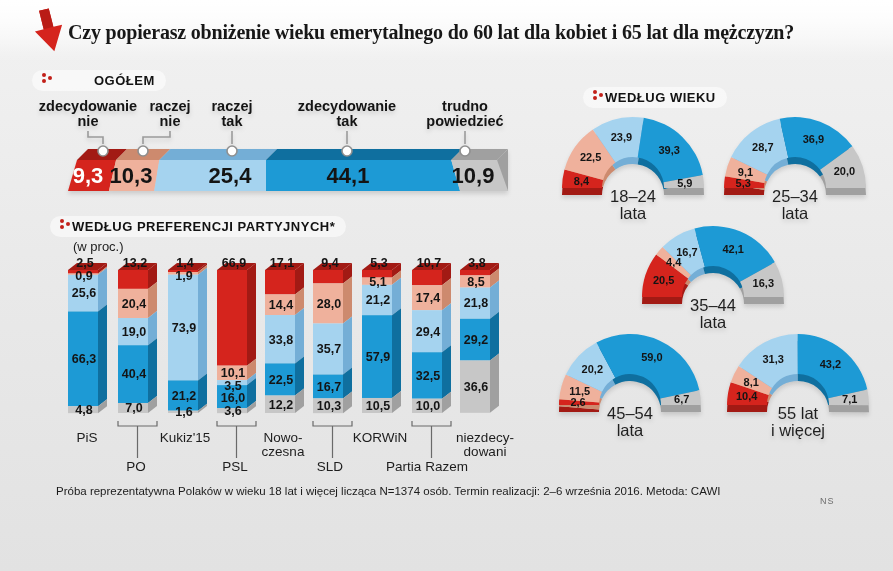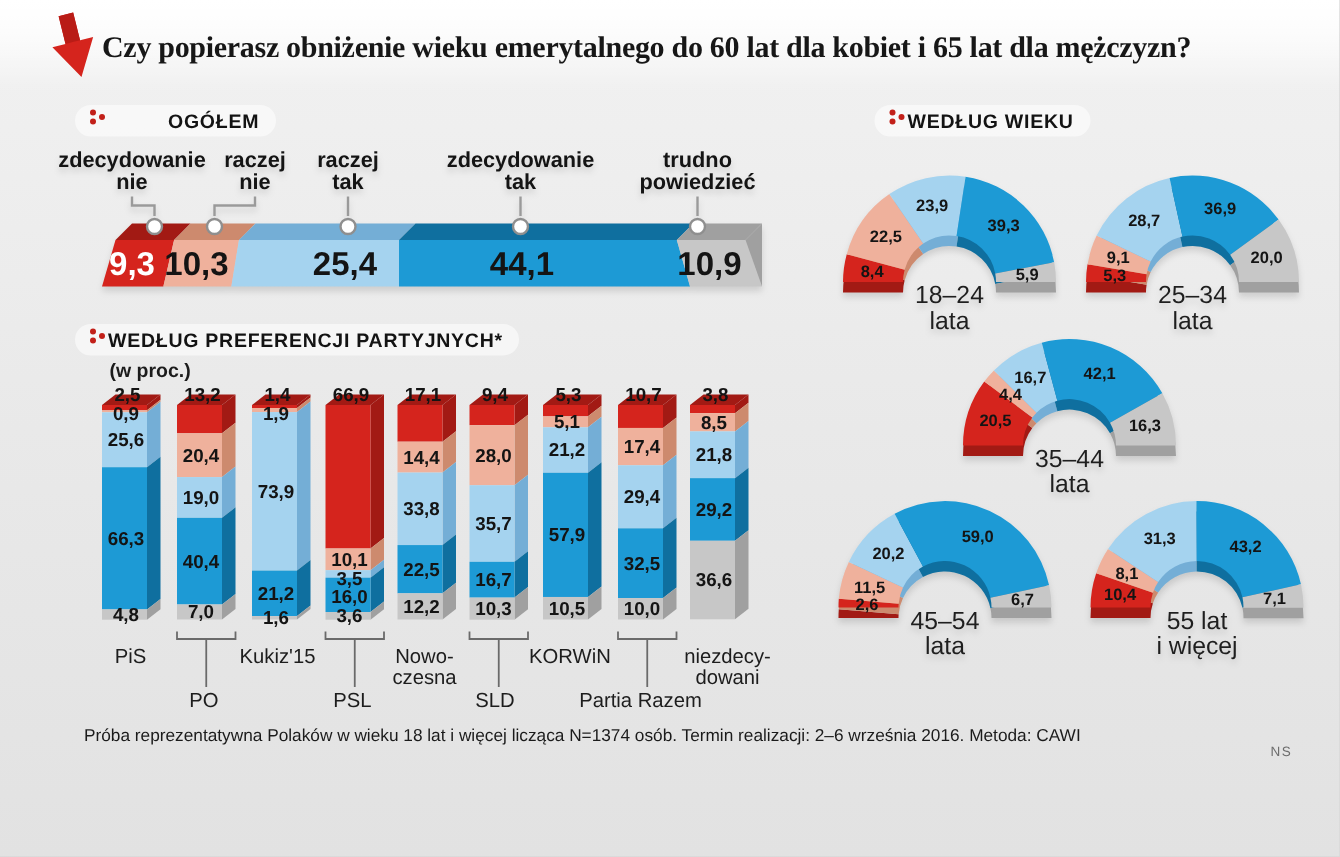--- a/index.html
+++ b/index.html
@@ -17,42 +17,42 @@
   }
   .arrow-wrap{position:absolute;left:31px;top:6px;width:36px;height:52px;}
   .sec-head{
     position:absolute;display:inline-flex;align-items:center;gap:8px;
     font-size:13px;font-weight:bold;letter-spacing:0.5px;color:#131313;
     background:rgba(255,255,255,0.55);padding:3px 11px 3px 8px;border-radius:12px;
   }
   .dots{position:relative;width:4px;height:4px;border-radius:50%;background:#c22019;display:inline-block;flex:0 0 4px;margin-left:2px;}
   .dots::before{content:"";position:absolute;left:0;top:-6px;width:4px;height:4px;border-radius:50%;background:#c22019;}
   .dots::after{content:"";position:absolute;left:6px;top:-3px;width:4px;height:4px;border-radius:50%;background:#c22019;}
-  .sub-head{position:absolute;font-size:13px;color:#1c1c1c;font-weight:bold;}
+  .sub-head{position:absolute;font-size:13px;color:#1c1c1c;}
   svg{position:absolute;overflow:visible;}
   svg text{font-family:"Liberation Sans",sans-serif;}
   .shadowed{filter:drop-shadow(0 3px 2px rgba(0,0,0,0.13));}
   .footer{position:absolute;left:56px;top:483px;font-size:11.5px;line-height:17px;color:#1b1b1b;}
-  .ns{position:absolute;left:847px;top:496px;font-size:9px;color:#6d6d6d;letter-spacing:1px;}
+  .ns{position:absolute;left:820px;top:496px;font-size:9px;color:#6d6d6d;letter-spacing:1px;}
 </style>
 </head>
 <body>
 
 <div class="stage">
   <div class="topband"></div>
 
   <div class="arrow-wrap">
     <svg width="36" height="52" viewBox="0 0 36 52" style="position:static">
       <polygon points="13,3 23,3 23,22 32,22 18,46 4,22 13,22" transform="rotate(-14 18 24)" fill="#d5241d"></polygon>
       <polygon points="13,3 23,3 23,22 18,22 13,22" transform="rotate(-14 18 24)" fill="#b91c16"></polygon>
     </svg>
   </div>
   <h1 class="page-title">Czy popierasz obniżenie wieku emerytalnego do 60 lat dla kobiet i 65 lat dla mężczyzn?</h1>
 
-  <div class="sec-head" style="left:50px;top:70px;gap:48px;">
+  <div class="sec-head" style="left:32px;top:70px;gap:48px;">
     <span class="dots"></span>
     <span>OGÓŁEM</span>
   </div>
   <svg id="overall-svg" class="shadowed" style="left:40px;top:95px;" width="500" height="110" viewBox="0 0 500 110">
       <polygon points="48,54 87.06,54 76.06,65 37,65" fill="#a21a14"></polygon>
       <polygon points="37,65 76.06,65 68.92000000000002,96 28,96" fill="#d5241d"></polygon>
       <polygon points="87.06,54 130.32,54 119.32000000000001,65 76.06,65" fill="#cd8a6e"></polygon>
       <polygon points="76.06,65 119.32000000000001,65 114.24000000000001,96 68.92000000000002,96" fill="#efb19c"></polygon>
       <polygon points="130.32,54 237,54 226,65 119.32000000000001,65" fill="#74aed6"></polygon>
       <polygon points="119.32000000000001,65 226,65 226,96 114.24000000000001,96" fill="#a5d3ef"></polygon>
@@ -252,21 +252,21 @@
       <text x="195" y="216" text-anchor="middle" fill="#1d1d1d" font-size="13.5">PSL</text>
       <text x="243" y="187" text-anchor="middle" fill="#1d1d1d" font-size="13.5">Nowo-</text>
       <text x="243" y="201" text-anchor="middle" fill="#1d1d1d" font-size="13.5">czesna</text>
       <text x="290" y="216" text-anchor="middle" fill="#1d1d1d" font-size="13.5">SLD</text>
       <text x="340" y="187" text-anchor="middle" fill="#1d1d1d" font-size="13.5">KORWiN</text>
       <text x="387" y="216" text-anchor="middle" fill="#1d1d1d" font-size="13.5">Partia Razem</text>
       <text x="445" y="187" text-anchor="middle" fill="#1d1d1d" font-size="13.5">niezdecy-</text>
       <text x="445" y="201" text-anchor="middle" fill="#1d1d1d" font-size="13.5">dowani</text>
     </svg>
 
-  <div class="sec-head" style="left:583px;top:70px;align-items:center;">
+  <div class="sec-head" style="left:583px;top:87px;align-items:center;">
     <span class="dots"></span>
     <span>WEDŁUG WIEKU</span>
   </div>
   <svg id="age-svg" class="shadowed" style="left:550px;top:95px;" width="343" height="345" viewBox="0 0 343 345">
       <path d="M12.0,93.0 A71,71 0 0 1 14.5,74.5 L53.1,84.9 A31,31 0 0 0 52.0,93.0 Z" fill="#a21a14" transform="translate(0,7)"></path>
       <path d="M14.5,74.5 A71,71 0 0 1 42.9,34.4 L65.5,67.4 A31,31 0 0 0 53.1,84.9 Z" fill="#cd8a6e" transform="translate(0,7)"></path>
       <path d="M42.9,34.4 A71,71 0 0 1 93.7,22.8 L87.7,62.4 A31,31 0 0 0 65.5,67.4 Z" fill="#74aed6" transform="translate(0,7)"></path>
       <path d="M93.7,22.8 A71,71 0 0 1 152.8,79.9 L113.5,87.3 A31,31 0 0 0 87.7,62.4 Z" fill="#0f6f9f" transform="translate(0,7)"></path>
       <path d="M152.8,79.9 A71,71 0 0 1 154.0,93.0 L114.0,93.0 A31,31 0 0 0 113.5,87.3 Z" fill="#a0a0a0" transform="translate(0,7)"></path>
       <path d="M12.0,93.0 A71,71 0 0 1 14.5,74.5 L53.1,84.9 A31,31 0 0 0 52.0,93.0 Z" fill="#d5241d"></path>

